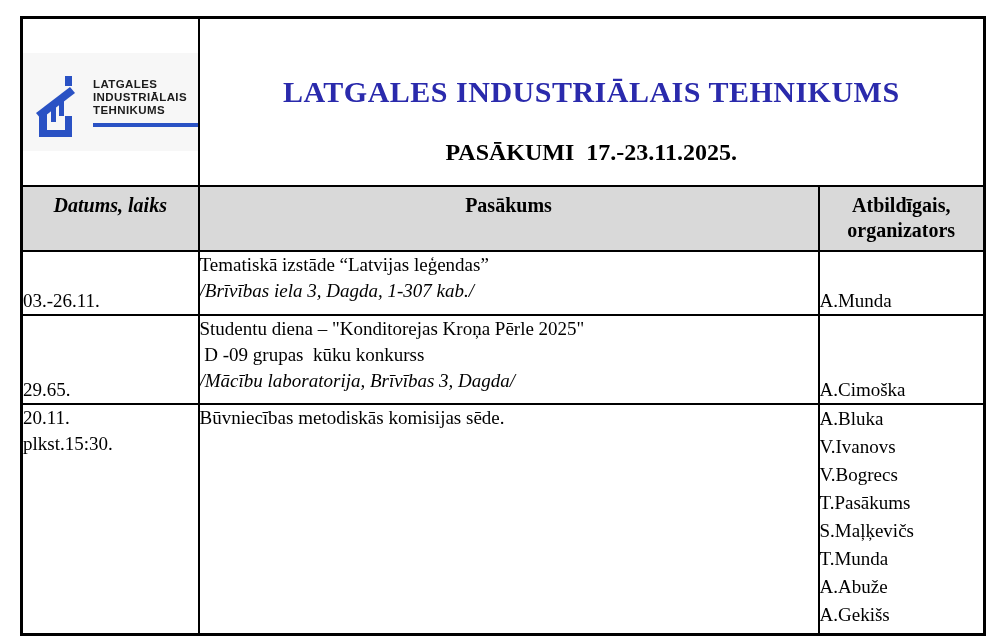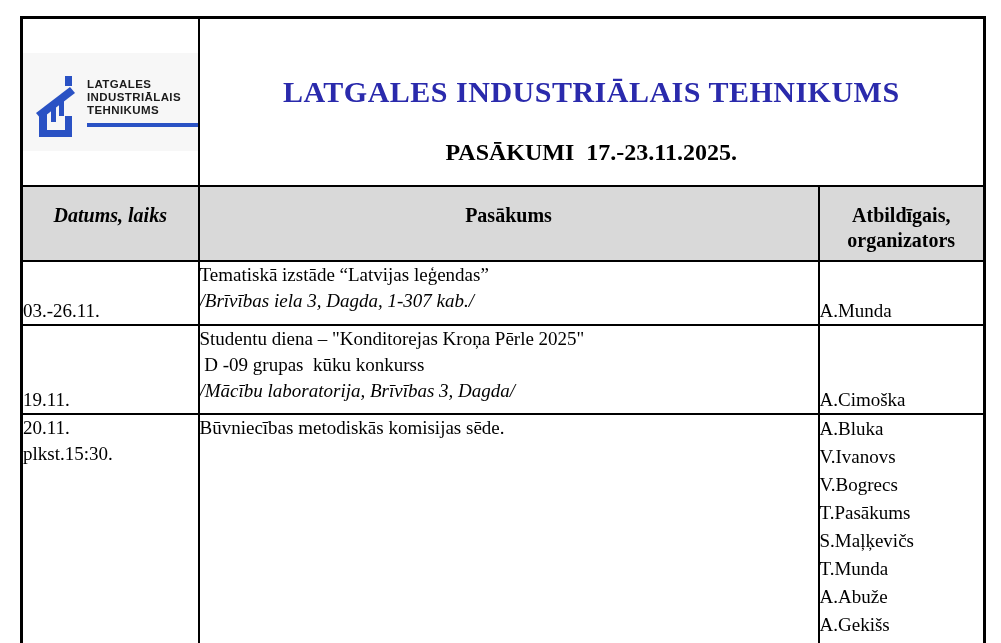--- a/index.html
+++ b/index.html
@@ -30,21 +30,21 @@
   }
   
   td.logo-cell {
     height: 166px;
     vertical-align: middle;
     text-align: center;
   }
   .logo-box {
     display: inline-flex;
     align-items: center;
-    gap: 8px;
+    gap: 14px;
     background: #f7f7f7;
     padding: 14px 10px;
   }
   .logo-text {
     font-family: "Liberation Sans", "DejaVu Sans", sans-serif;
     font-weight: bold;
     font-size: 11.5px;
     line-height: 13px;
     letter-spacing: 0.4px;
     color: #1b1b1b;
@@ -77,21 +77,21 @@
   }
   
   tr.thead td {
     height: 57px;
     background: var(--header-bg);
     vertical-align: top;
     text-align: center;
     font-weight: bold;
     font-size: 20px;
     line-height: 25px;
-    padding-top: 16px;
+    padding-top: 6px;
   }
   td.th-date { font-style: italic; }
   td.th-resp { padding-left: 6px; padding-right: 6px; }
   
   td.date-cell, td.event-cell, td.resp-cell {
     font-size: 19px;
     line-height: 26px;
     vertical-align: top;
     padding: 2px 4px 3px 9px;
   }
@@ -158,21 +158,21 @@
       <div class="line">Tematiskā izstāde “Latvijas leģendas”</div>
       <div class="line italic">/Brīvības iela 3, Dagda, 1-307 kab./</div>
     </td>
     <td class="resp-cell v-bottom">
       <div class="line">A.Munda</div>
     </td>
   </tr>
 
   <tr class="row-2">
     <td class="date-cell v-bottom">
-      <div class="line">19.11.</div>
+      <div class="line">29.65.</div>
     </td>
     <td class="event-cell">
       <div class="line">Studentu diena – "Konditorejas Kroņa Pērle 2025"</div>
       <div class="line"> D -09 grupas  kūku konkurss</div>
       <div class="line italic">/Mācību laboratorija, Brīvības 3, Dagda/</div>
     </td>
     <td class="resp-cell v-bottom">
       <div class="line">A.Cimoška</div>
     </td>
   </tr>

